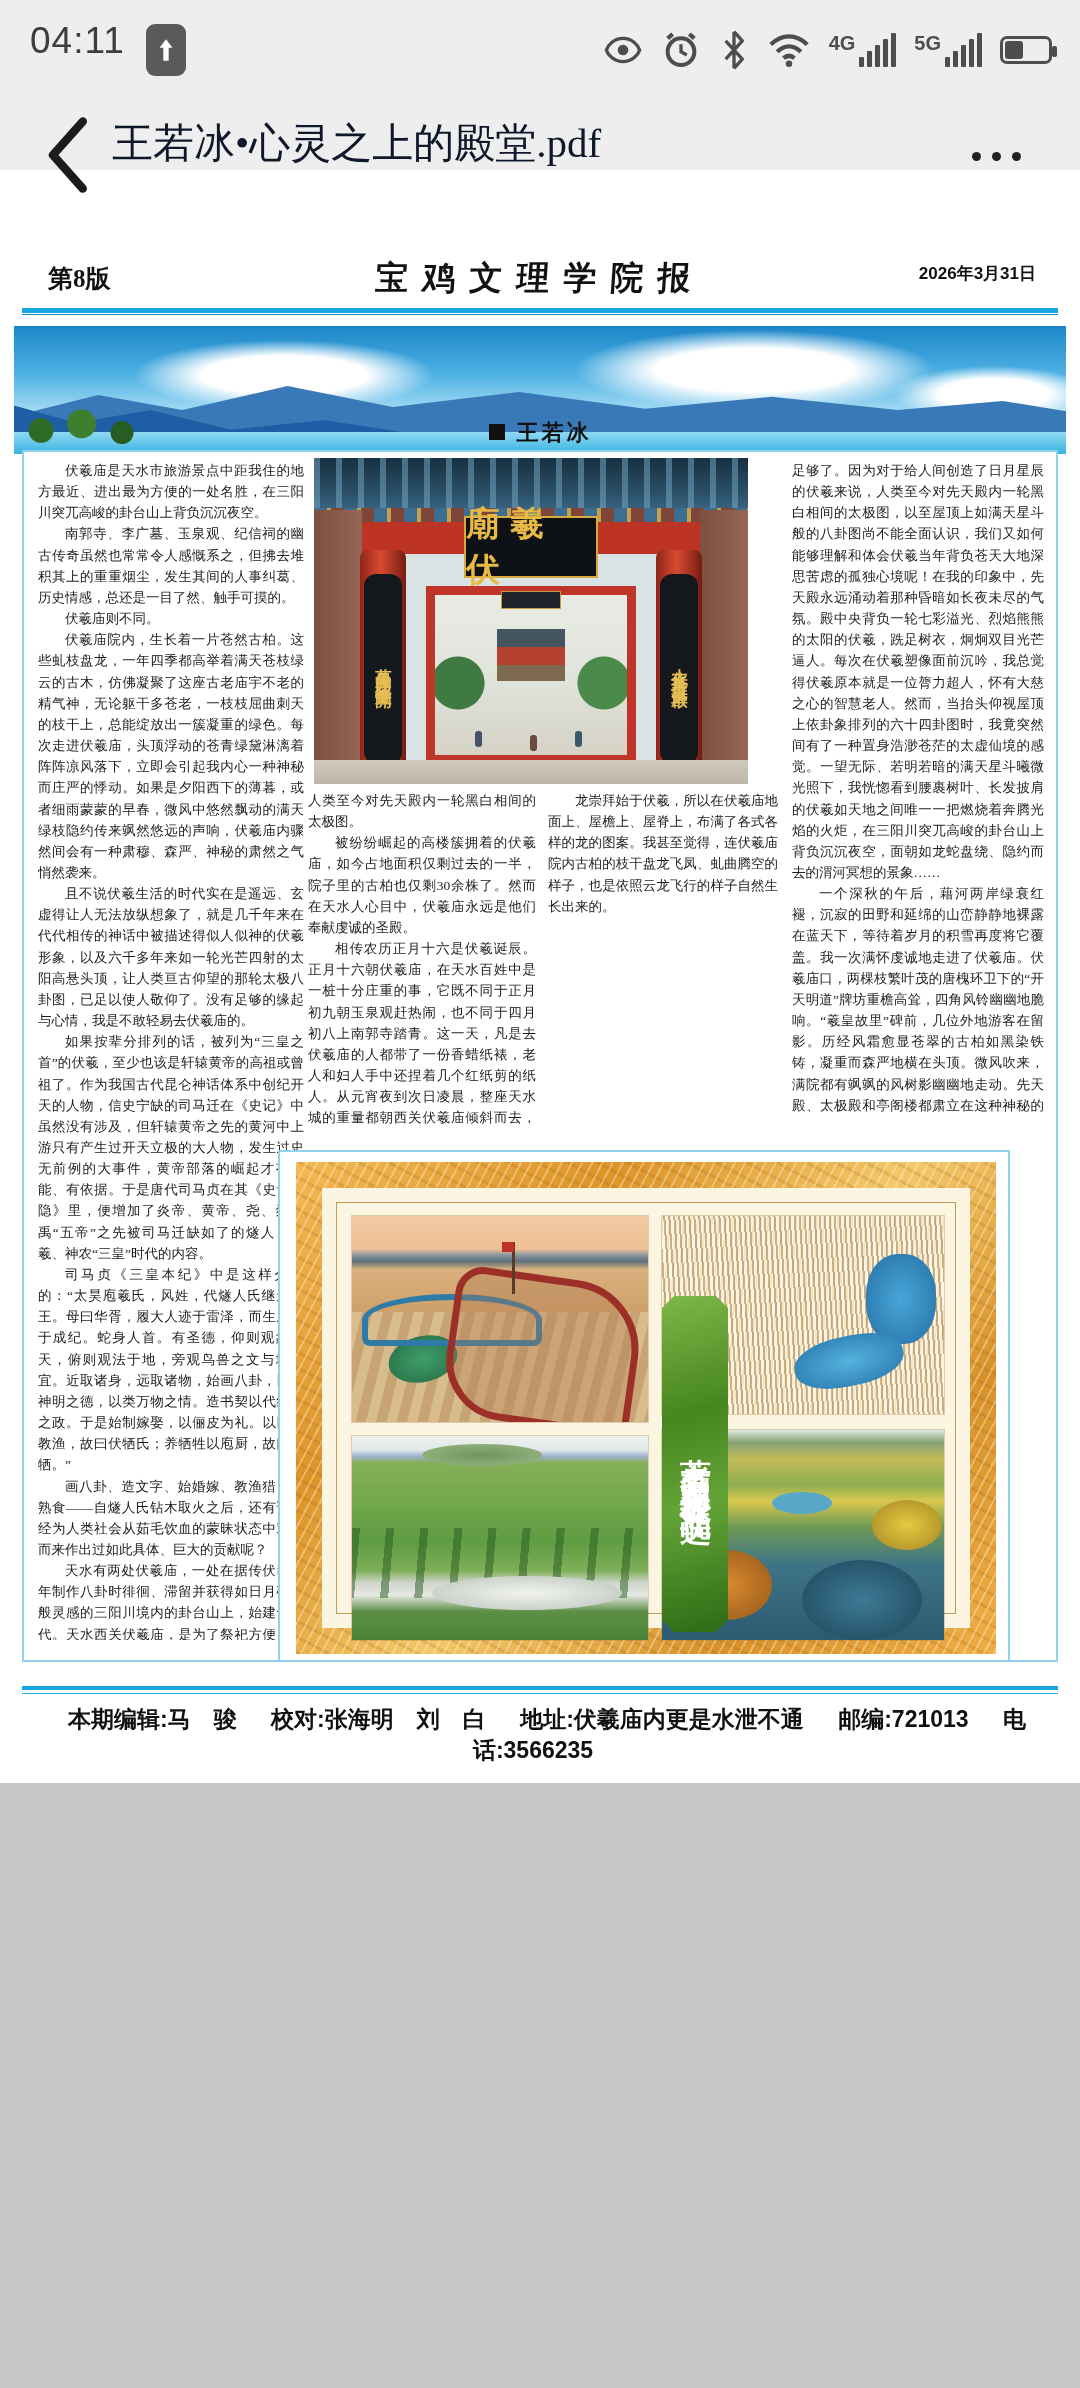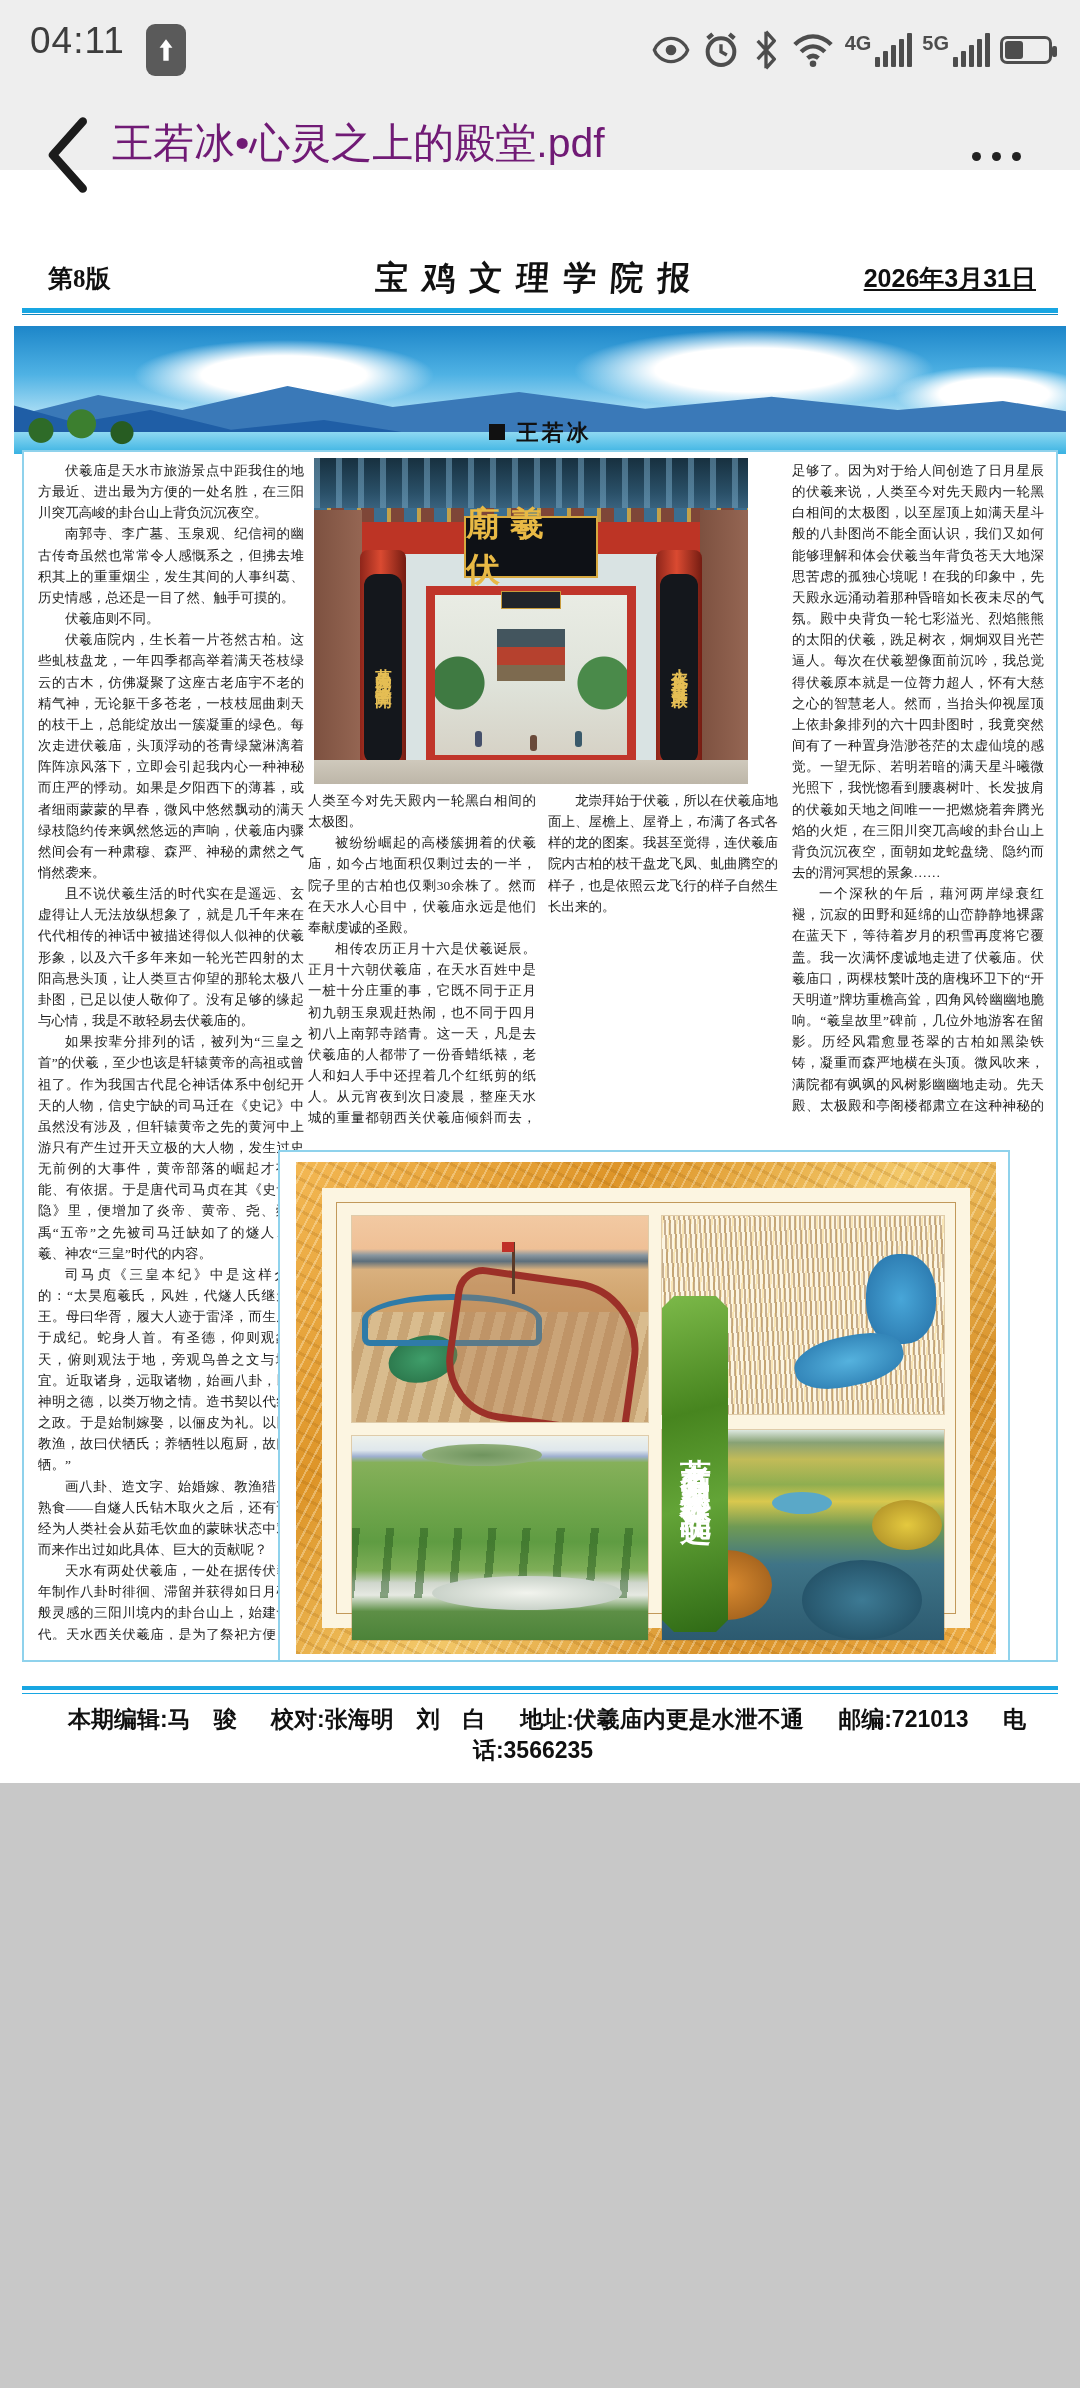--- a/index.html
+++ b/index.html
@@ -5,42 +5,42 @@
   * { margin:0; padding:0; box-sizing:border-box; }
   html,body { width:1080px; }
   body { font-family:"Liberation Sans", sans-serif; background:#c8c8c8; }
   .screen { position:relative; width:1080px; height:2388px; background:#ffffff; overflow:hidden; }
 
   
   .topbars { position:absolute; left:0; top:0; width:1080px; height:170px; background:#eeeeee; }
   .status-time { position:absolute; left:30px; top:20px; font-size:37px; color:#3d3d3d; letter-spacing:1px; }
   .up-badge { position:absolute; left:146px; top:24px; width:40px; height:52px; background:#5a5a5a; border-radius:9px; display:flex; align-items:center; justify-content:center; }
   .up-badge svg { width:22px; height:30px; }
-  .status-icons { position:absolute; right:28px; top:22px; height:56px; display:flex; align-items:center; gap:10px; }
+  .status-icons { position:absolute; right:28px; top:22px; height:56px; display:flex; align-items:center; gap:18px; }
   .sicon { display:flex; align-items:flex-end; }
   .sig { display:flex; align-items:flex-end; gap:2px; }
   .sig .lbl { font-size:20px; color:#4d4d4d; font-weight:bold; margin-right:2px; transform:translateY(-12px); }
   .bars { display:flex; align-items:flex-end; gap:3px; }
   .bars i { display:block; width:5px; background:#4d4d4d; border-radius:1px; }
   .battery { position:relative; width:52px; height:28px; border:3px solid #4d4d4d; border-radius:7px; }
   .battery .fill { position:absolute; left:2px; top:2px; bottom:2px; width:40%; background:#4d4d4d; border-radius:3px; }
   .battery .nub { position:absolute; right:-8px; top:7px; width:5px; height:11px; background:#4d4d4d; border-radius:2px; }
 
   .app-bar { position:absolute; left:0; top:86px; width:1080px; height:132px; }
   .back-btn { position:absolute; left:38px; top:28px; width:56px; height:70px; }
-  .pdf-title { position:absolute; left:112px; top:30px; font-size:41px; color:#701a75; width:820px; white-space:nowrap; overflow:hidden; }
+  .pdf-title { position:absolute; left:112px; top:30px; font-size:41px; color:#0f172a; width:820px; white-space:nowrap; overflow:hidden;font-family:Liberation Serif, serif; }
   .menu-btn { position:absolute; right:40px; top:50px; width:88px; height:40px; display:flex; align-items:center; justify-content:center; gap:11px; }
   .menu-btn i { width:9px; height:9px; border-radius:50%; background:#222; }
 
   
   .pdf-page { position:absolute; left:0; top:218px; width:1080px; height:1612px; background:#ffffff; font-family:"Liberation Serif", serif; }
   .np-header { position:absolute; left:0; top:38px; width:1080px; height:44px; color:#111; }
   .np-page-no { position:absolute; left:48px; top:6px; font-size:25px; font-weight:bold; }
   .np-name { position:absolute; left:0; width:1080px; text-align:center; top:0; font-size:33px; font-weight:bold; letter-spacing:14px; transform:skewX(-4deg); }
-  .np-date { position:absolute; right:44px; top:6px; font-size:25px; font-weight:bold; font-family:"Liberation Sans",sans-serif;text-decoration:underline; }
+  .np-date { position:absolute; right:44px; top:6px; font-size:17px; font-weight:bold; font-family:"Liberation Sans",sans-serif; }
   .np-rule { position:absolute; left:22px; top:90px; width:1036px; height:7px; border-top:5px solid #18a6e2; border-bottom:1px solid #1187bd; }
 
   
   .masthead { position:absolute; left:14px; top:108px; width:1052px; height:128px; overflow:hidden;
     background:linear-gradient(180deg,#1d86c9 0%,#4fb2e4 38%,#a9ddf4 68%,#d6f0fb 100%); }
   .cloud { position:absolute; background:radial-gradient(closest-side,#ffffff 55%,rgba(255,255,255,0)); }
   .mtn-far { position:absolute; left:0; top:48px; width:1052px; height:60px; background:#3a79b8;
     clip-path:polygon(0 70%,8% 35%,16% 60%,26% 20%,36% 55%,48% 30%,60% 58%,72% 38%,84% 60%,94% 45%,100% 62%,100% 100%,0 100%); }
   .mtn-near { position:absolute; left:0; top:62px; width:620px; height:58px; background:#1f5ea6;
     clip-path:polygon(0 30%,10% 60%,22% 38%,35% 72%,50% 55%,68% 85%,100% 100%,0 100%); }

